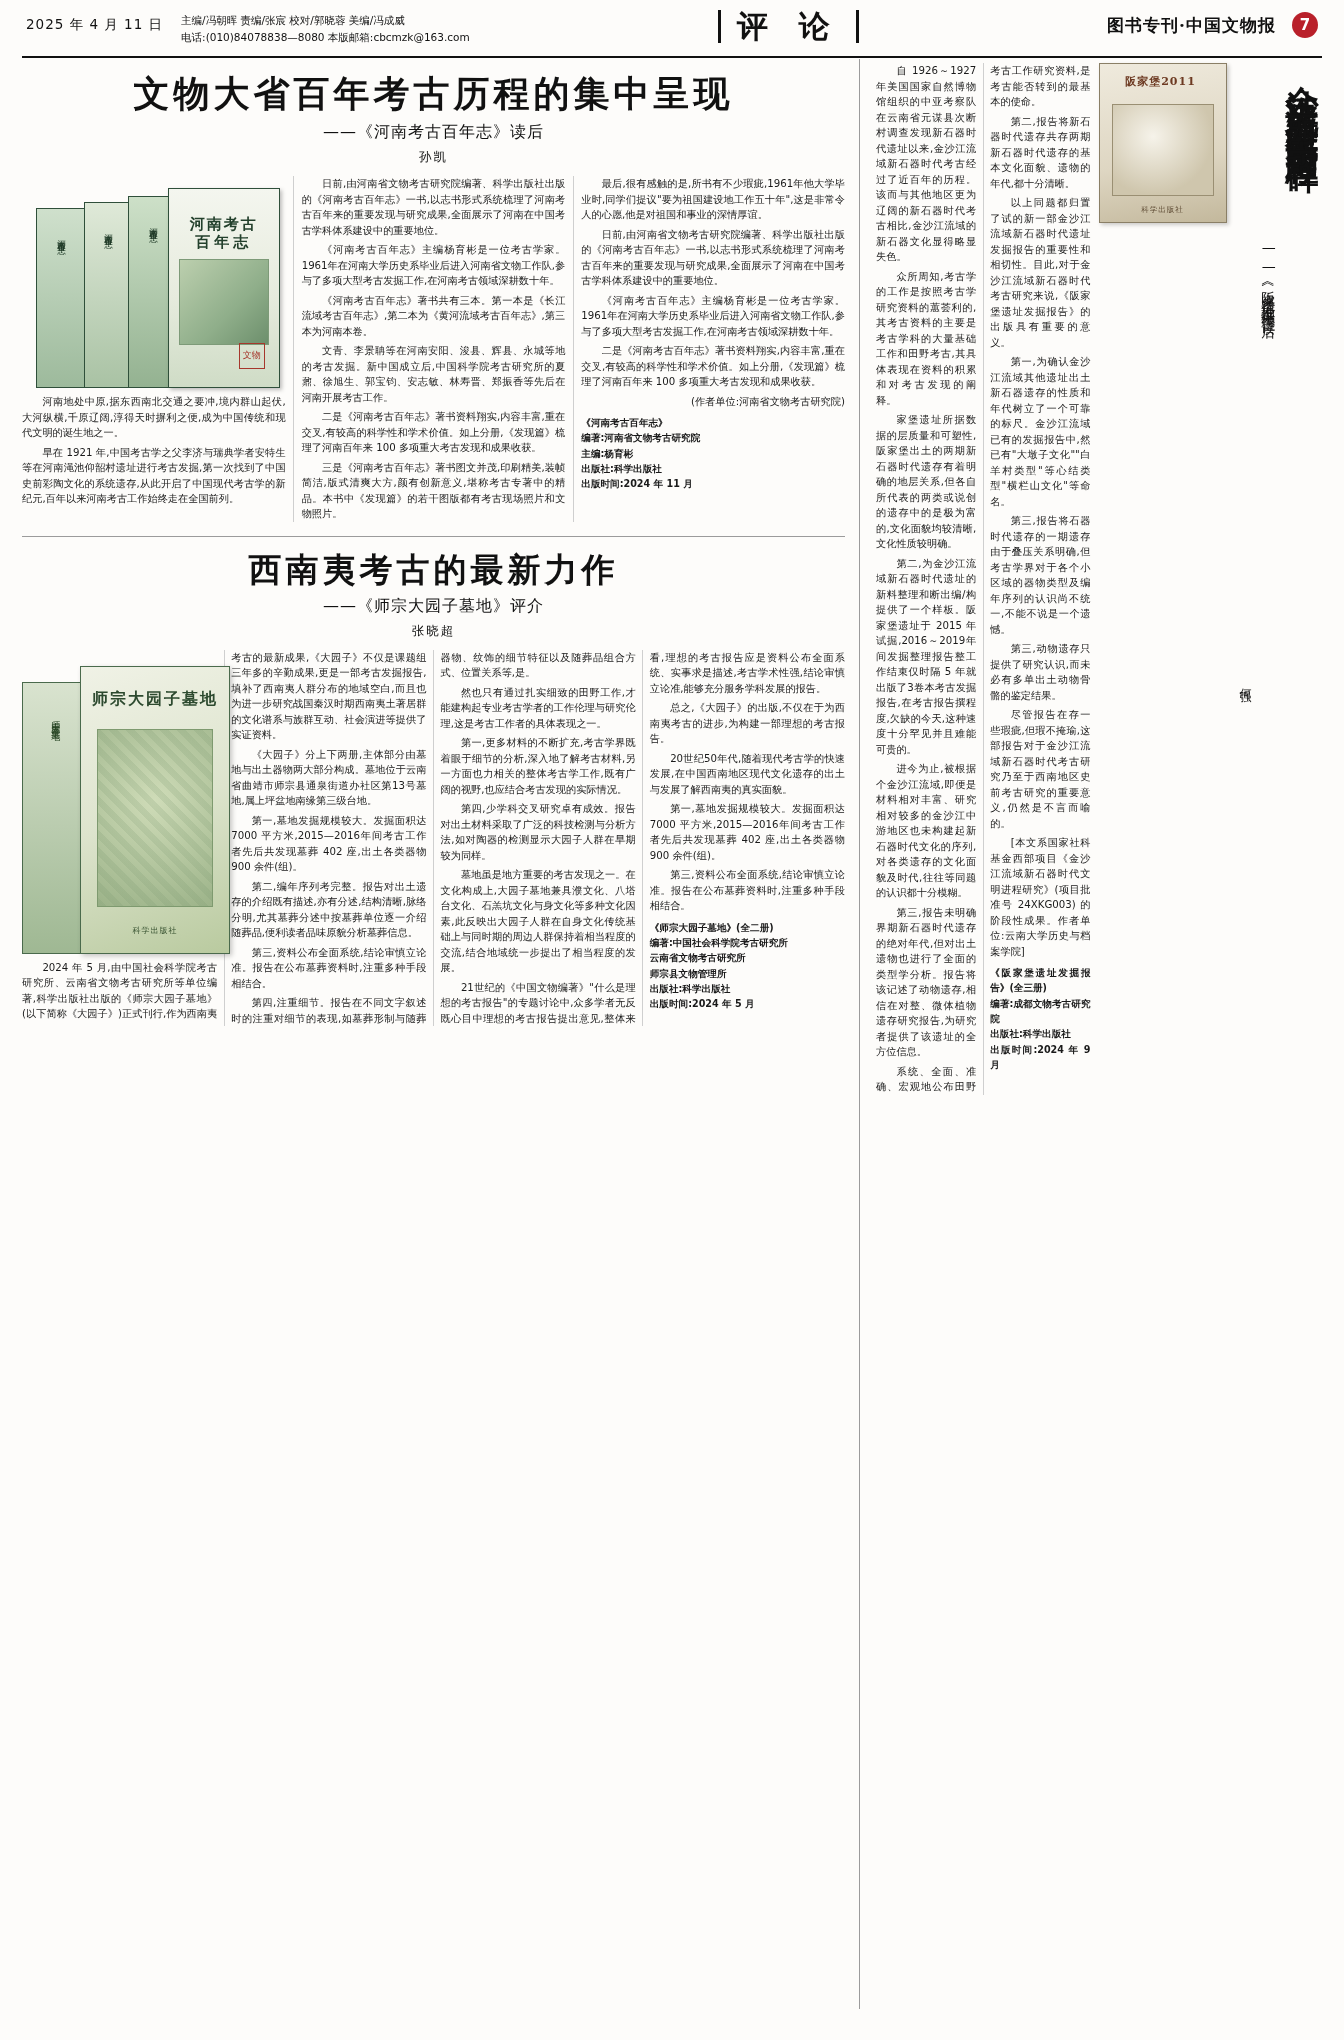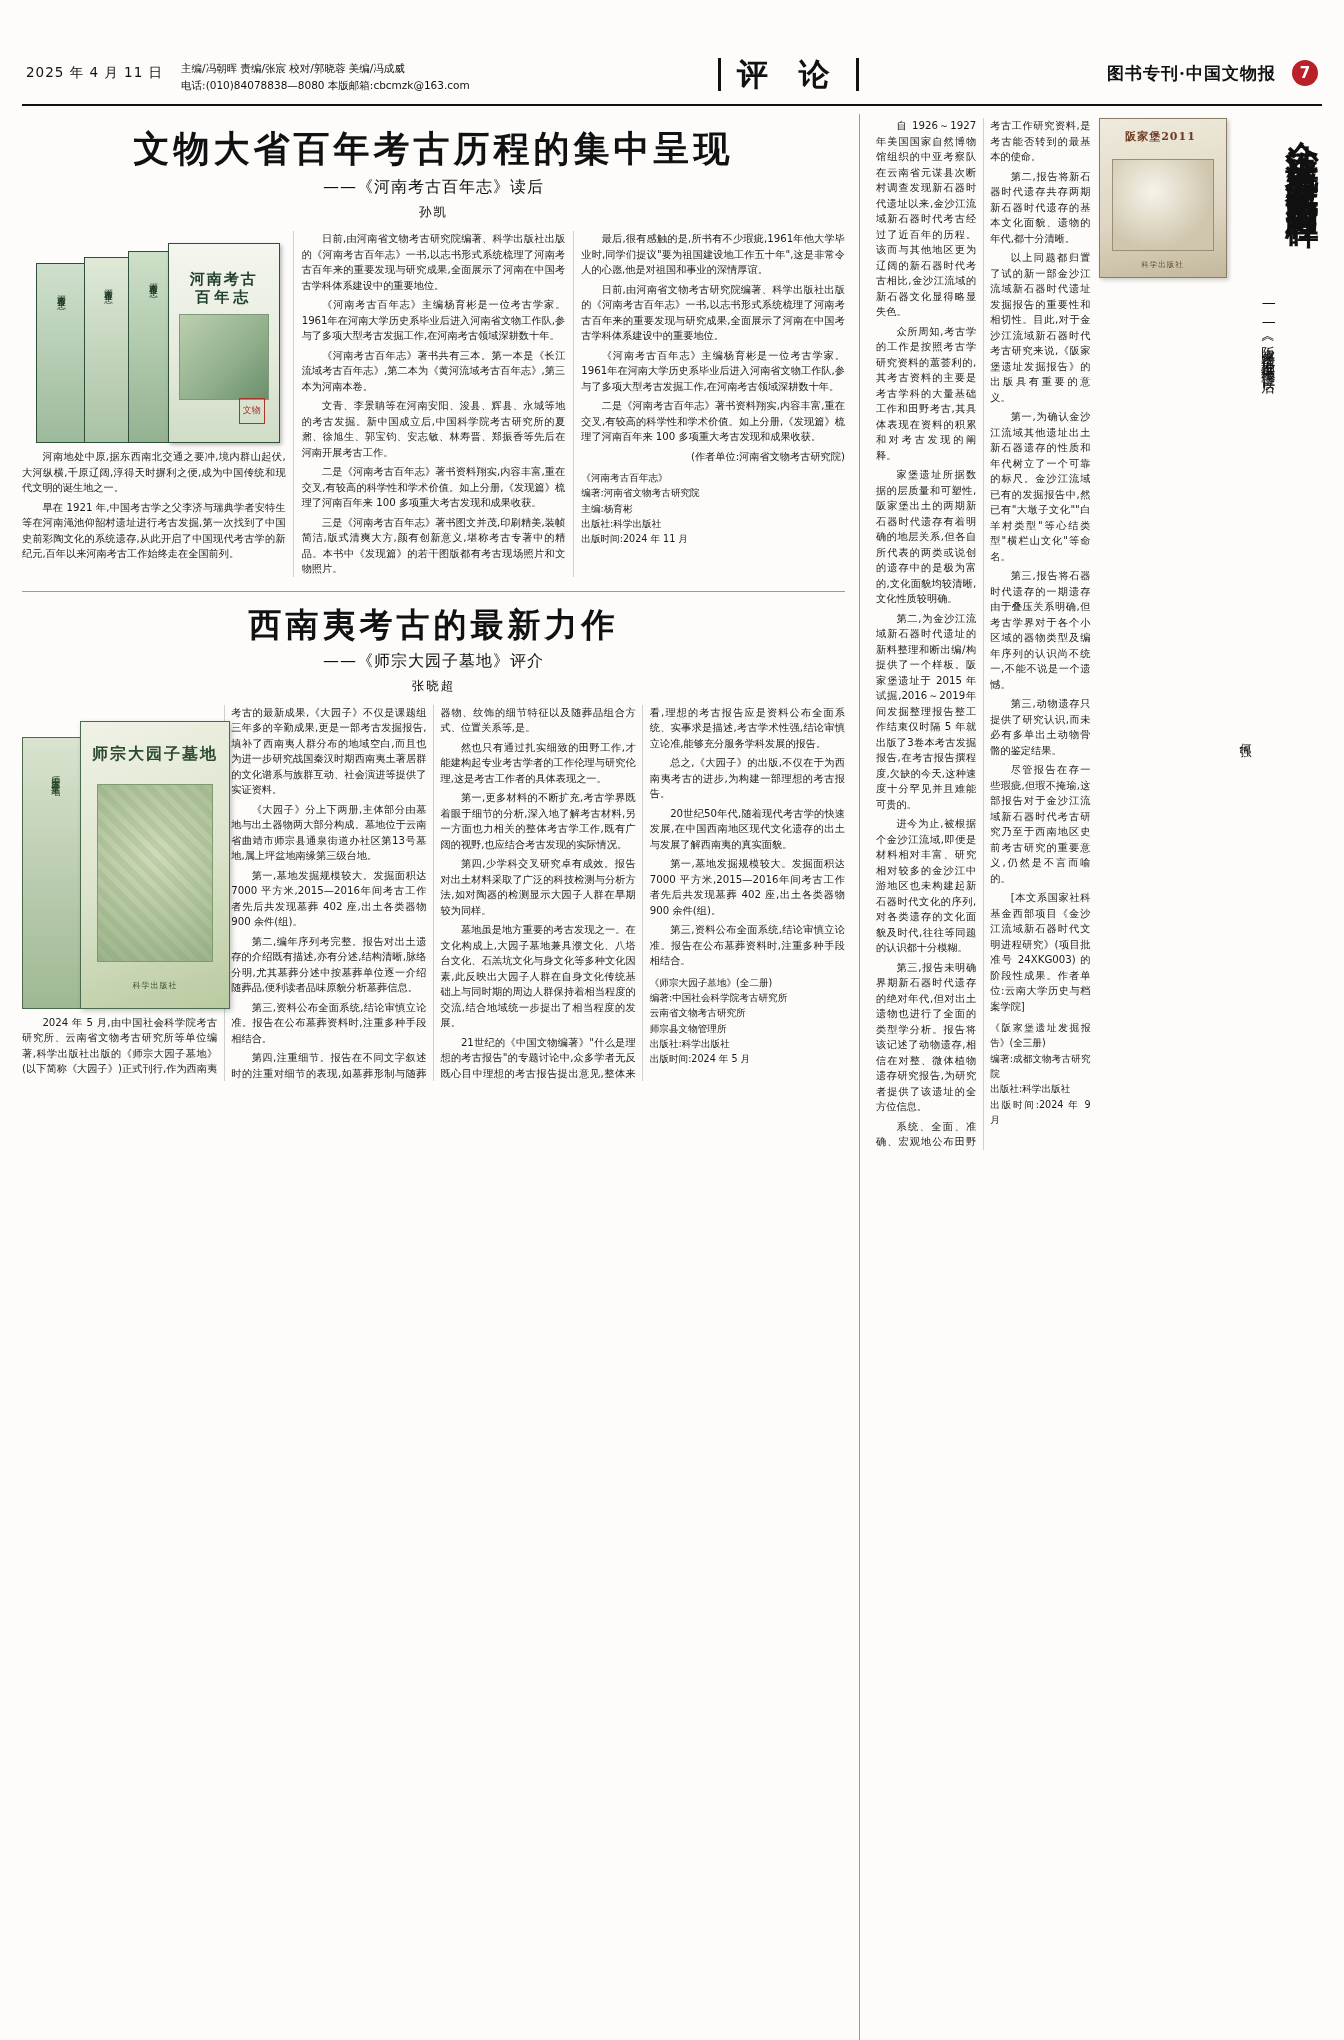--- a/index.html
+++ b/index.html
@@ -13,42 +13,41 @@
     overflow:hidden;
   }
   .page { position:relative; width:1344px; height:2040px; padding:0 22px; }
 
   
   .masthead {
     display:flex; align-items:flex-start; justify-content:space-between;
     padding:10px 4px 6px 4px;
     border-bottom:2px solid #111;
     height:58px;
-    margin-top:48px;
   }
   .mh-date { font-size:13.5px; letter-spacing:1px; padding-top:6px; white-space:nowrap; }
   .mh-imprint { font-size:10.5px; line-height:1.65; padding-top:2px; margin-left:18px; }
   .mh-center { flex:1; display:flex; justify-content:center; align-items:center; }
   .section-title {
     font-size:31px; font-weight:bold; letter-spacing:10px;
     border-left:3px solid #111; border-right:3px solid #111;
     padding:0 16px; line-height:1.05;
     font-family:"DejaVu Serif","Liberation Serif",serif;
   }
   .mh-right { display:flex; align-items:center; gap:16px; padding-top:2px;justify-content:flex-end; }
   .mh-brand { font-size:17px; font-weight:bold; letter-spacing:1px; white-space:nowrap;
               font-family:"DejaVu Serif","Liberation Serif",serif; }
   .page-badge {
     width:26px; height:26px; border-radius:50%;
     background:#b9202a; color:#fff; font-size:15px; font-weight:bold;
     display:flex; align-items:center; justify-content:center;
   }
 
   
-  .content { display:flex; gap:0; margin-top:8px; height:1950px; }
+  .content { display:flex; gap:0; margin-top:1px; height:1950px; }
   .col-left { width:838px; padding-right:14px; border-right:1px solid #9b9b9b; }
   .col-right { width:460px; padding-left:16px; position:relative; }
 
   
   .headline {
     text-align:center; font-size:36px; font-weight:bold; letter-spacing:4px;
     font-family:"DejaVu Serif","Liberation Serif",serif;
     margin:12px 0 6px 0; line-height:1.25;
   }
   .subhead { text-align:center; font-size:16px; margin:4px 0 2px 0; letter-spacing:1px; }
@@ -110,21 +109,21 @@
                  radial-gradient(circle at 50% 40%, #cfdcb8, #9cb389);
   }
   .b2b .foot { position:absolute; bottom:16px; left:0; right:0; text-align:center;
                font-size:8px; color:#36502f; letter-spacing:1px; }
   .b2a .sp { position:absolute; top:30px; left:50%; transform:translateX(-50%);
              writing-mode:vertical-rl; font-size:9px; color:#22401f; letter-spacing:2px; }
 
   .colophon {
     font-size:9.6px; line-height:1.6; margin-top:6px; color:#1a1a1a;
   }
-  .colophon div { text-indent:0; }
+  .colophon div { text-indent:0;font-weight:bold; }
 
   
   .vtitle-wrap { display:flex; flex-direction:row-reverse; align-items:flex-start; gap:6px;
                  float:right; margin:0 0 8px 10px; }
   .vtitle {
     writing-mode:vertical-rl; text-orientation:upright;
     font-size:33px; font-weight:bold; letter-spacing:5px; line-height:1.1;
     font-family:"DejaVu Serif","Liberation Serif",serif;
     height:740px;
   }

